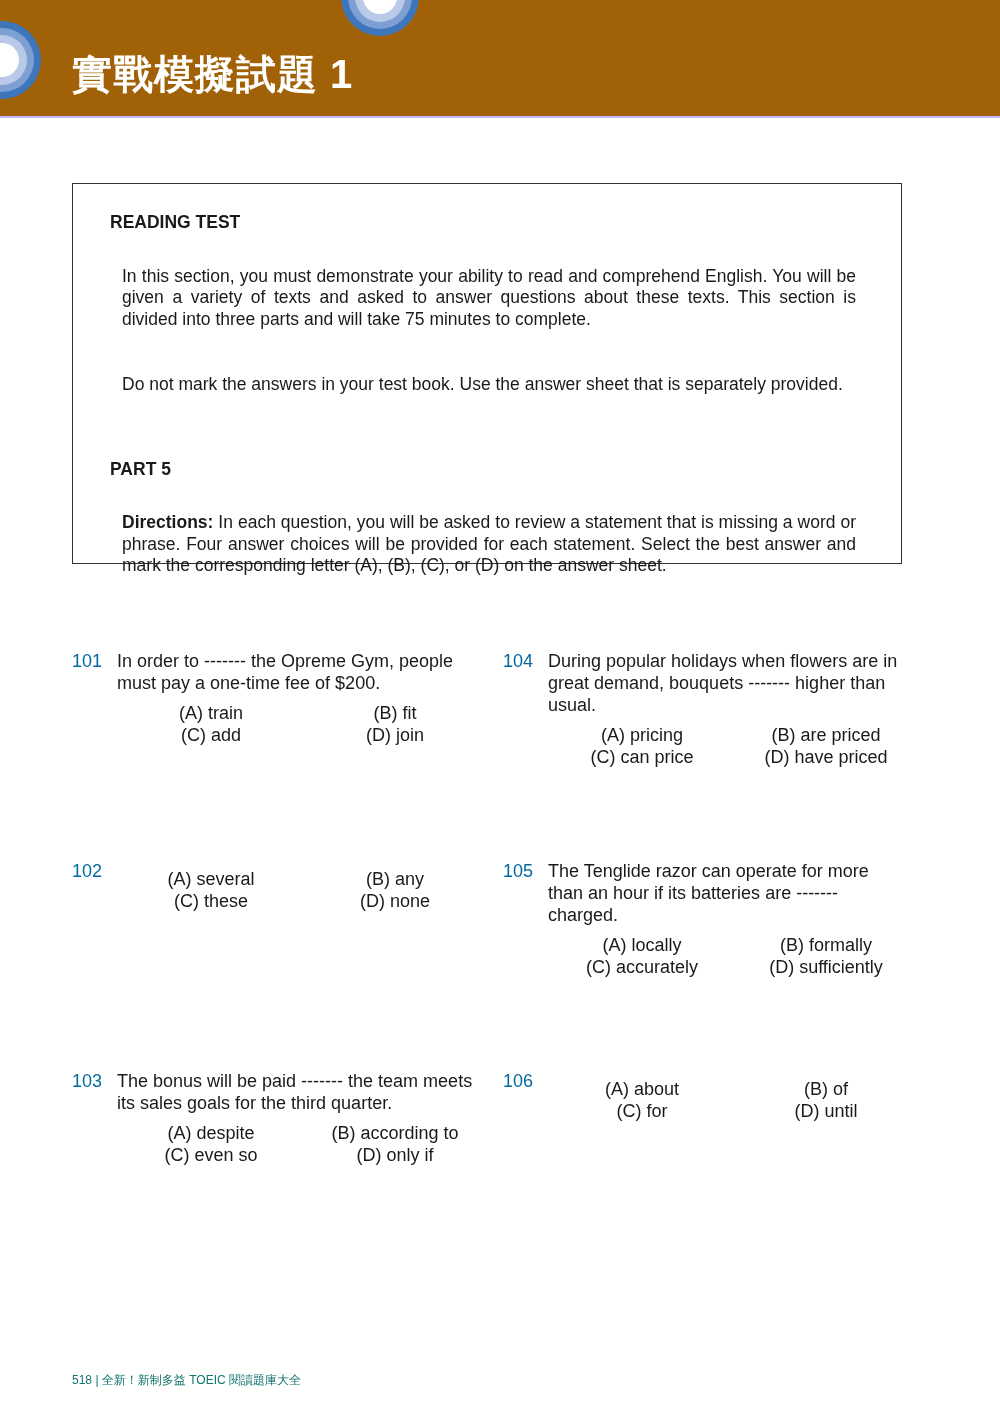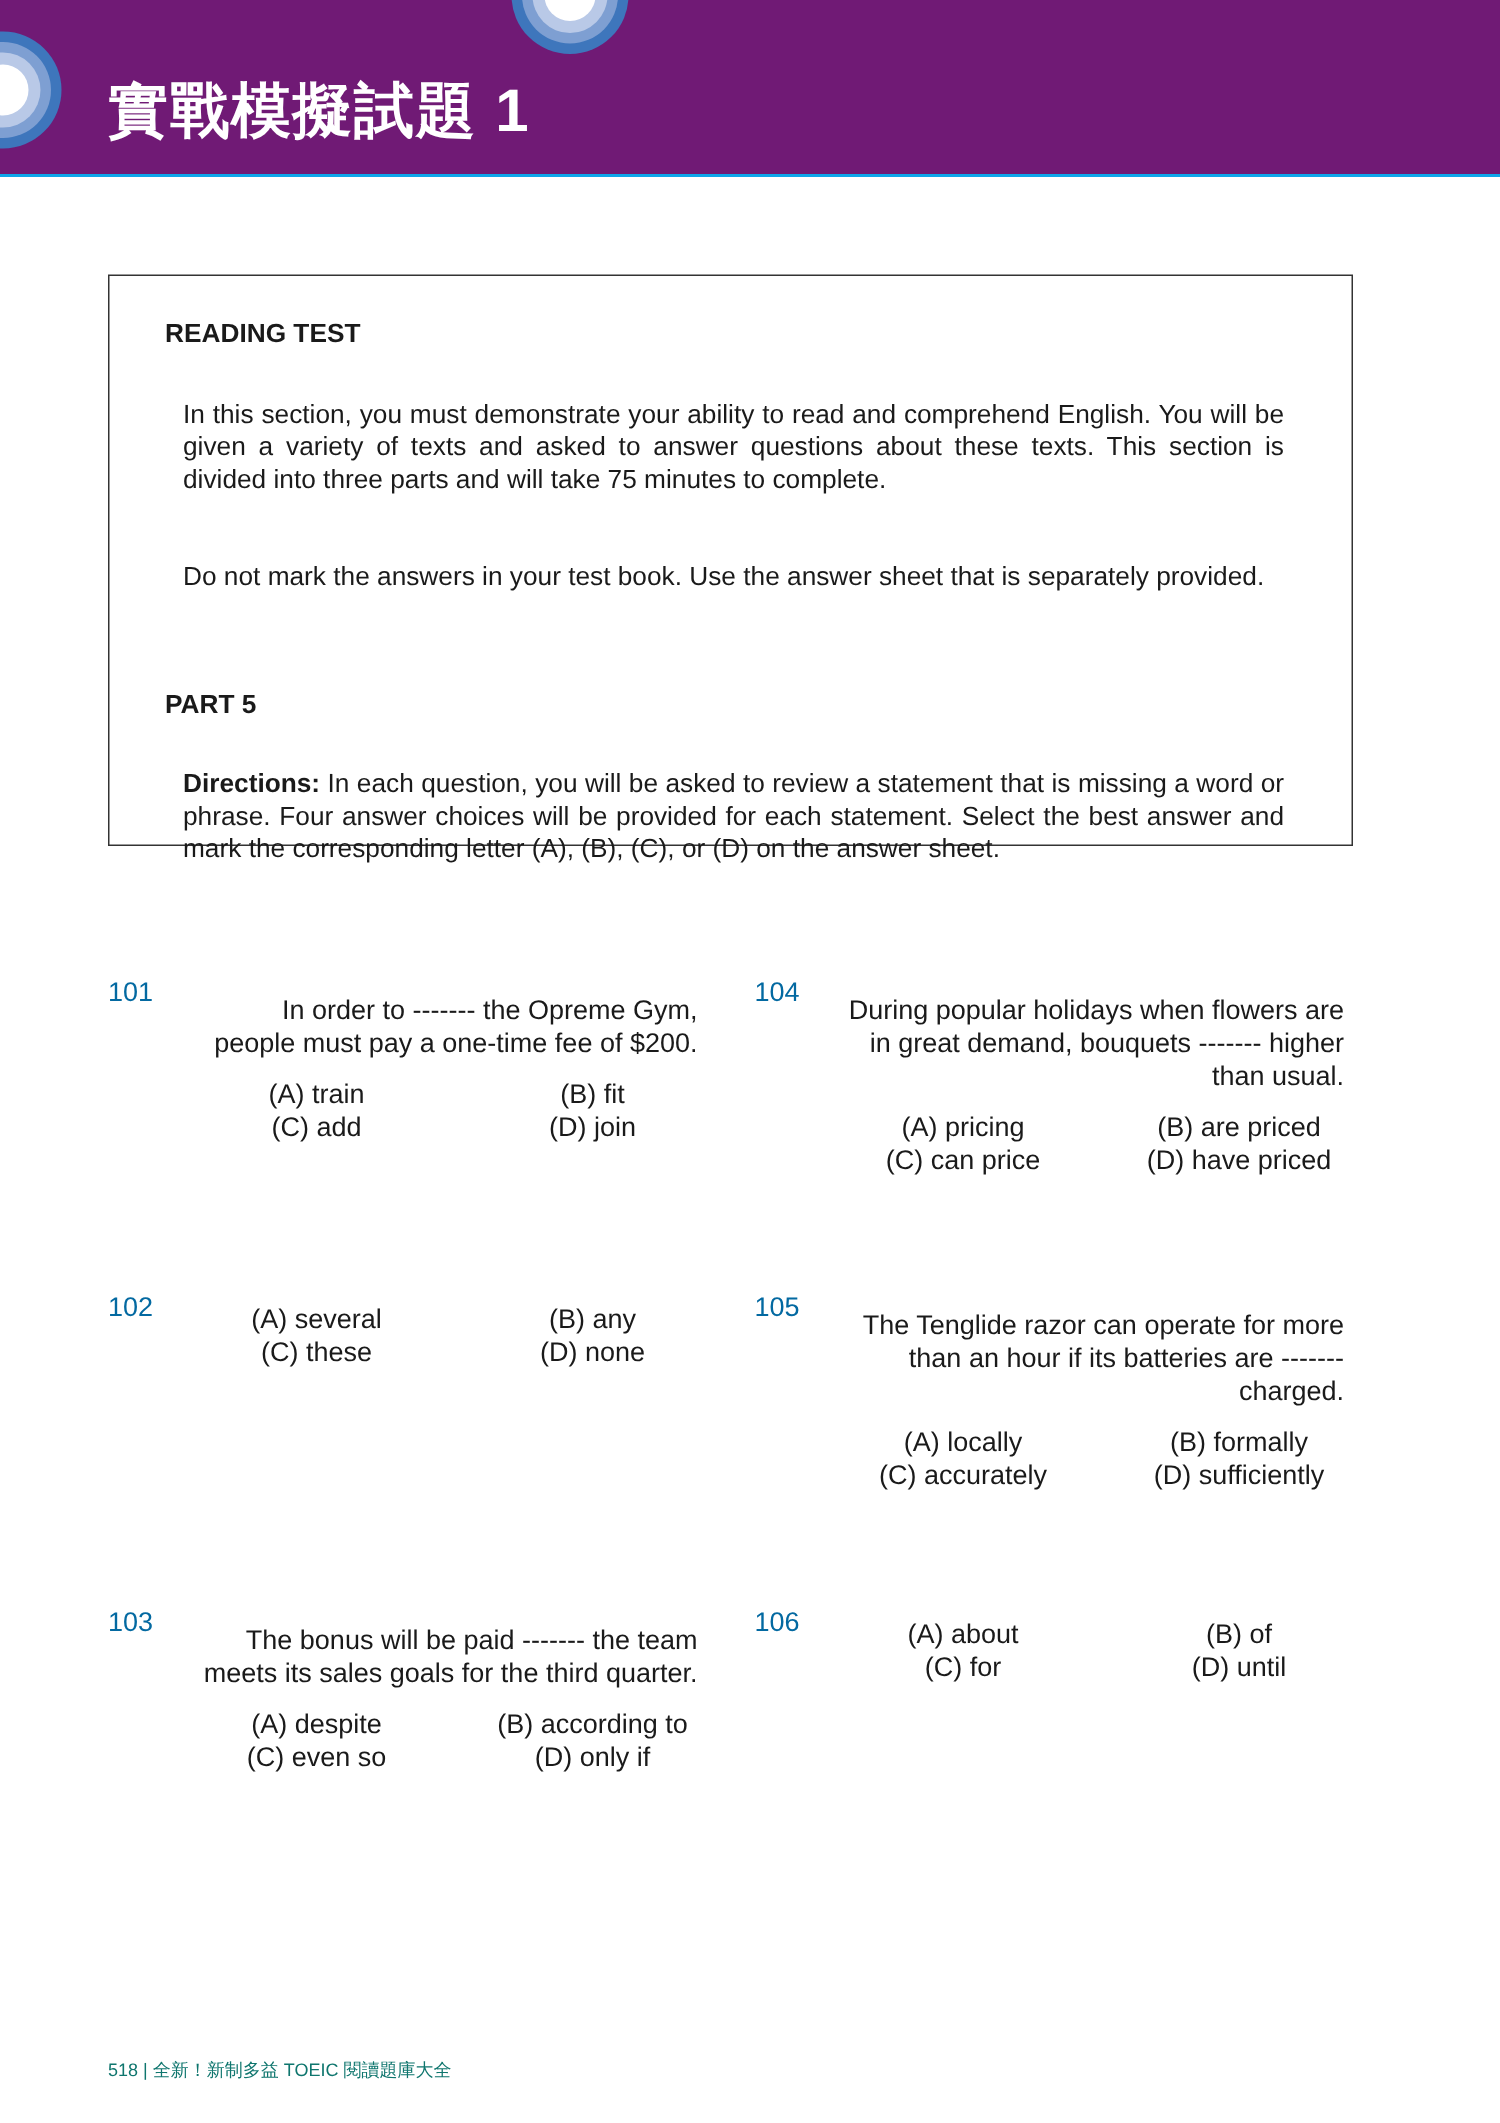--- a/index.html
+++ b/index.html
@@ -9,22 +9,22 @@
       position: relative;
       background: #ffffff;
       overflow: hidden;
       font-family: "Liberation Sans", sans-serif;
       color: #1a1a1a;
     }
     .header-band {
       position: absolute;
       left: 0; top: 0;
       width: 1000px; height: 116px;
-      background: #701a75;
-      border-bottom: 2px solid #0ea5e9;
+      background: #a16207;
+      border-bottom: 2px solid #c4b5fd;
       overflow: hidden;
     }
     .ring {
       position: absolute;
       border-radius: 50%;
     }
     .deco { position: absolute; width: 0; height: 0; }
     .deco .r1 { width: 78px; height: 78px; left: -39px; top: -39px; background: #3e76bc; }
     .deco .r2 { width: 64px; height: 64px; left: -32px; top: -32px; background: #7e9fd2; }
     .deco .r3 { width: 50px; height: 50px; left: -25px; top: -25px; background: #b9c9e7; }
@@ -78,21 +78,21 @@
       position: absolute;
       left: 0; top: 0;
       color: #0369a1;
       font-size: 18px;
     }
     .q-body {
       position: absolute;
       left: 45px; top: 0;
       width: 360px;
     }
-    .q-stem { margin: 12px; text-align: right; }
+    .q-stem { margin: 0; }
     .q-options {
       margin-top: 8px;
       display: grid;
       grid-template-columns: 188px 180px;
       row-gap: 0;
       text-align: center;
     }
     .q-opt { white-space: nowrap; }
 
     .footer {

